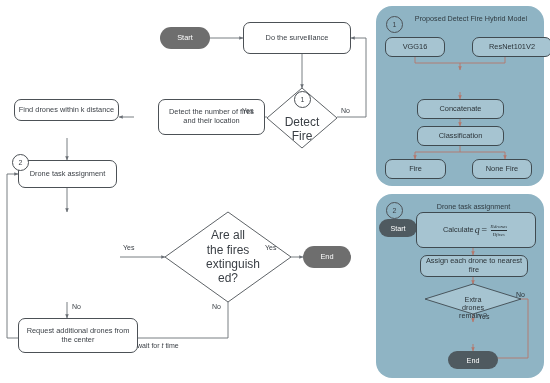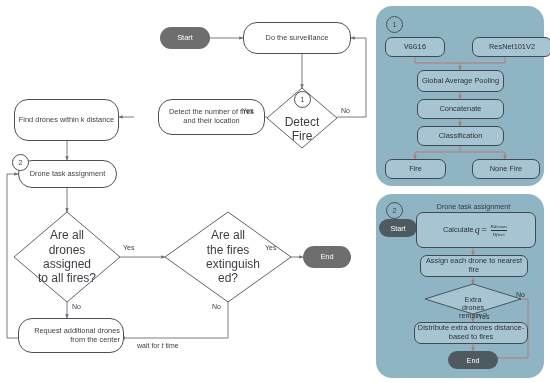--- a/index.html
+++ b/index.html
@@ -2,21 +2,21 @@
 <html><head>
 <meta charset="utf-8">
 <style>
   html,body{margin:0;padding:0;background:#ffffff;}
   body{width:550px;height:383px;font-family:"Liberation Sans",sans-serif;color:#3a3f45;}
   #root{position:relative;width:550px;height:383px;overflow:hidden;background:#fff;}
 
   
   .node{position:absolute;box-sizing:border-box;display:flex;align-items:center;
         justify-content:center;text-align:center;line-height:1.18;}
-  .box{background:#ffffff;border:1px solid #4c5156;border-radius:14px;
+  .box{background:#ffffff;border:1px solid #4c5156;border-radius:7px;
        font-size:7.4px;color:#3a3f45;padding:2px 3px;}
   .pill{background:#6e6e6e;border-radius:11px;color:#ffffff;font-size:7.4px;}
   .diamond-wrap{position:absolute;}
   .diamond-wrap svg{position:absolute;left:0;top:0;overflow:visible;}
   .diamond-txt{position:absolute;left:0;top:0;width:100%;height:100%;
        display:flex;align-items:center;justify-content:center;text-align:center;
        font-size:12px;line-height:1.2;color:#3a3f45;}
   .badge{position:absolute;width:15px;height:15px;border-radius:50%;
        border:1px solid #4c5156;background:#ffffff;display:flex;align-items:center;
        justify-content:center;font-size:7px;color:#3a3f45;}
@@ -106,78 +106,70 @@
       </svg>
     <div class="diamond-txt" style="padding-top:11px;">
       <span style="white-space:pre-line;">Detect
 Fire</span>
     </div>
     <div class="badge" style="left:27px;top:3px;">1</div>
   </div>
 
   <div class="node box" style="left:134px;top:99px;width:107px;height:36px;margin-left:24px;">Detect the number of fires and their location</div>
 
-  <div class="node box" style="left:14px;top:99px;width:105px;height:42px;">Find drones within k distance</div>
+  <div class="node box" style="left:14px;top:99px;width:105px;height:22px;">Find drones within k distance</div>
 
   <div class="node box" style="left:18px;top:160px;width:99px;height:28px;">Drone task assignment</div>
   <div class="badge" style="left:12px;top:154px;">2</div>
 
-  <div class="diamond-wrap" style="left:14px;top:212px;width:106px;height:90px;">
-    <svg width="106" height="90">
-        <polygon points="53,0 106,45 53,90 0,45" fill="#ffffff" stroke="#4c5156" stroke-width="0.9"></polygon>
-      </svg>
-    <div class="diamond-txt">
-      <span style="display:block;width:60px;">Are all drones assigned to all fires?</span>
-    </div>
-  </div>
 
   <div class="diamond-wrap" style="left:165px;top:212px;width:126px;height:90px;">
     <svg width="126" height="90">
         <polygon points="63,0 126,45 63,90 0,45" fill="#ffffff" stroke="#4c5156" stroke-width="0.9"></polygon>
       </svg>
     <div class="diamond-txt">
       <span style="display:block;width:44px;">Are all the fires extinguish ed?</span>
     </div>
   </div>
 
-  <div class="node box" style="left:18px;top:318px;width:106px;height:35px;text-align:right;">Request additional drones from the center</div>
+  <div class="node box" style="left:18px;top:318px;width:120px;height:35px;">Request additional drones from the center</div>
 
   <div class="node pill" style="left:303px;top:246px;width:48px;height:22px;">End</div>
 
   <div class="edge-label" style="left:242px;top:107px;">Yes</div>
   <div class="edge-label" style="left:341px;top:107px;">No</div>
   <div class="edge-label" style="left:123px;top:244px;">Yes</div>
   <div class="edge-label" style="left:72px;top:303px;">No</div>
   <div class="edge-label" style="left:265px;top:244px;">Yes</div>
   <div class="edge-label" style="left:212px;top:303px;">No</div>
   <div class="edge-label ital" style="left:137px;top:342px;"><span>wait for </span><em>t</em><span> time</span></div>
 
   <div class="panel" style="left:376px;top:6px;width:168px;height:180px;"></div>
 
   <div class="badge on-panel" style="left:386px;top:16px;">1</div>
 
+  <div class="panel-title" style="left:406px;top:15px;width:130px;">Proposed Detect Fire Hybrid Model</div>
 
   <svg class="wires">
     <g stroke="#b5776b" stroke-width="0.9" fill="none">
       <path d="M415,57 L415,63 L460,63 L460,70" marker-end="url(#ahp)"></path>
       <path d="M505,57 L505,63 L460,63"></path>
       <path d="M460,92 L460,99" marker-end="url(#ahp)"></path>
       <path d="M460,119 L460,126" marker-end="url(#ahp)"></path>
       <path d="M460,146 L460,152 L415,152 L415,159" marker-end="url(#ahp)"></path>
       <path d="M460,152 L505,152 L505,159" marker-end="url(#ahp)"></path>
     </g>
   </svg>
 
-  <div class="pbox" style="left:385px;top:37px;width:60px;height:20px;font-family:Liberation Mono, monospace;">VGG16</div>
+  <div class="pbox" style="left:385px;top:37px;width:60px;height:20px;">VGG16</div>
   <div class="pbox" style="left:472px;top:37px;width:80px;height:20px;">ResNet101V2</div>
-  <div class="pbox" style="left:417px;top:70px;width:87px;height:22px;">Global Average Pooling</div>
   <div class="pbox" style="left:417px;top:99px;width:87px;height:20px;">Concatenate</div>
   <div class="pbox" style="left:417px;top:126px;width:87px;height:20px;">Classification</div>
   <div class="pbox" style="left:385px;top:159px;width:61px;height:20px;">Fire</div>
-  <div class="pbox" style="left:472px;top:159px;width:68px;height:20px;">None Fire</div>
+  <div class="pbox" style="left:472px;top:159px;width:60px;height:20px;">None Fire</div>
 
   <div class="panel" style="left:376px;top:194px;width:168px;height:184px;"></div>
 
   <div class="badge on-panel" style="left:386px;top:202px;">2</div>
 
   <div class="panel-title" style="left:411px;top:203px;width:125px;">Drone task assignment</div>
 
   <svg class="wires">
     <g stroke="#b5776b" stroke-width="0.9" fill="none">
       <path d="M407,228 L416,228" marker-end="url(#ahp)"></path>
@@ -210,17 +202,16 @@
         <polygon points="48,0 96,15 48,30 0,15" fill="#a6c4d1" stroke="#3f4a50" stroke-width="0.9"></polygon>
       </svg>
     <div class="pdia-txt">
         <span style="display:block;width:34px;">Extra drones remain ?</span>
       </div>
   </div>
 
   <div class="plabel" style="left:516px;top:291px;">No</div>
   <div class="plabel" style="left:478px;top:313px;">Yes</div>
 
-  <div class="pbox" style="left:414px;top:322px;width:114px;height:22px;">Distribute extra drones distance-based to fires</div>
 
   <div class="ppill" style="left:448px;top:351px;width:50px;height:18px;">End</div>
 
 </div>
 
 </body></html>

